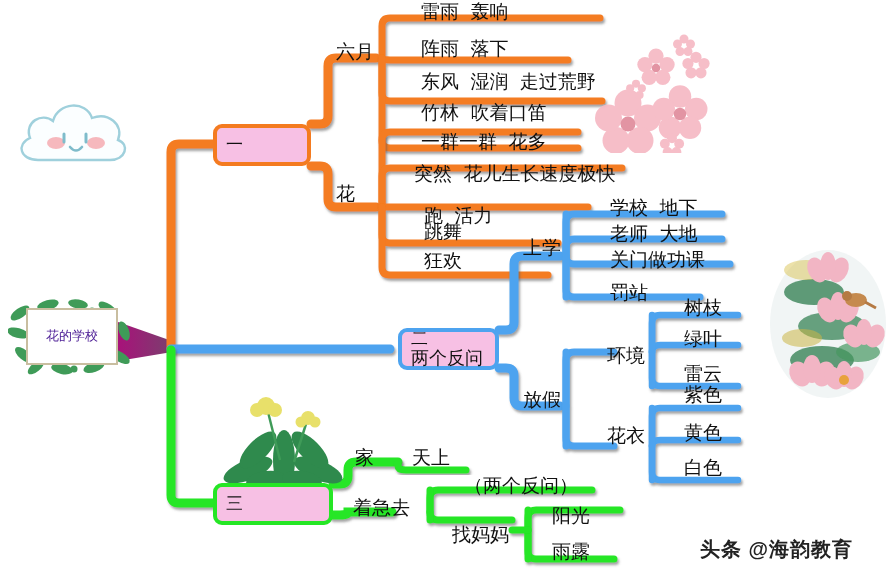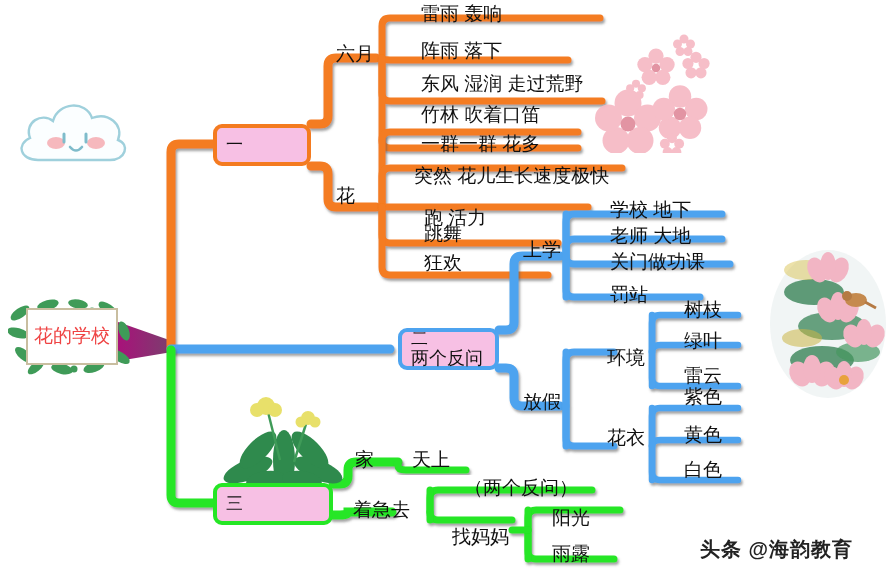--- a/index.html
+++ b/index.html
@@ -1,36 +1,36 @@
 <!DOCTYPE html>
 <html><head>
 <meta charset="utf-8">
 <style>
   html,body{margin:0;padding:0;background:#fff;}
   body{width:893px;height:581px;position:relative;overflow:hidden;
        font-family:"Liberation Sans","DejaVu Sans",sans-serif;}
   #map{position:absolute;left:0;top:0;width:893px;height:581px;}
   .lbl{position:absolute;color:#111;white-space:nowrap;line-height:1;
-       font-family:Liberation Sans, sans-serif;}
+       font-family:Liberation Mono, monospace;}
   .leaf{font-size:19px;}
   .sub{font-size:19px;}
   .nodebox{position:absolute;background:#f7c0e4;border-radius:9px;
            box-sizing:border-box;padding:4px 9px 5px 9px;color:#111;
            display:flex;flex-direction:column;justify-content:center;
            line-height:1.12;}
   .nodebox .n{font-size:17px;}
   .nodebox .t{font-size:18px;}
   .nb1{border:4px solid #f47b20;}
   .nb2{border:4px solid #4da3ef;}
   .nb3{border:4px solid #25e625;}
   #center{position:absolute;left:8px;top:297px;width:128px;height:78px;}
   #center .frame{position:absolute;left:18px;top:11px;width:92px;height:57px;
      background:#fff;border:2px solid #c9bea0;box-sizing:border-box;}
   #center .ctext{position:absolute;left:0;top:0;width:128px;height:78px;
-     display:flex;align-items:center;justify-content:center;font-size:19px;color:#ef4444;}
+     display:flex;align-items:center;justify-content:center;font-size:13px;color:#4c1d95;}
   #watermark{position:absolute;left:700px;top:536px;font-size:20px;font-weight:bold;
      color:#222;letter-spacing:1px;}
   .deco{position:absolute;}
 </style>
 </head>
 <body>
 
 <svg id="map" viewBox="0 0 893 581">
   <defs>
     <linearGradient id="stem" x1="0" y1="0" x2="1" y2="0">

